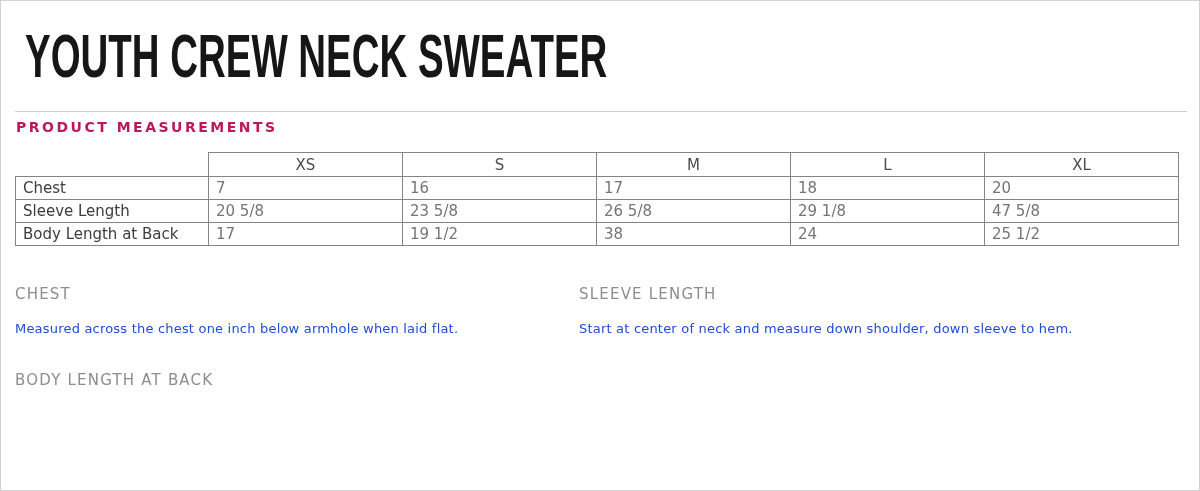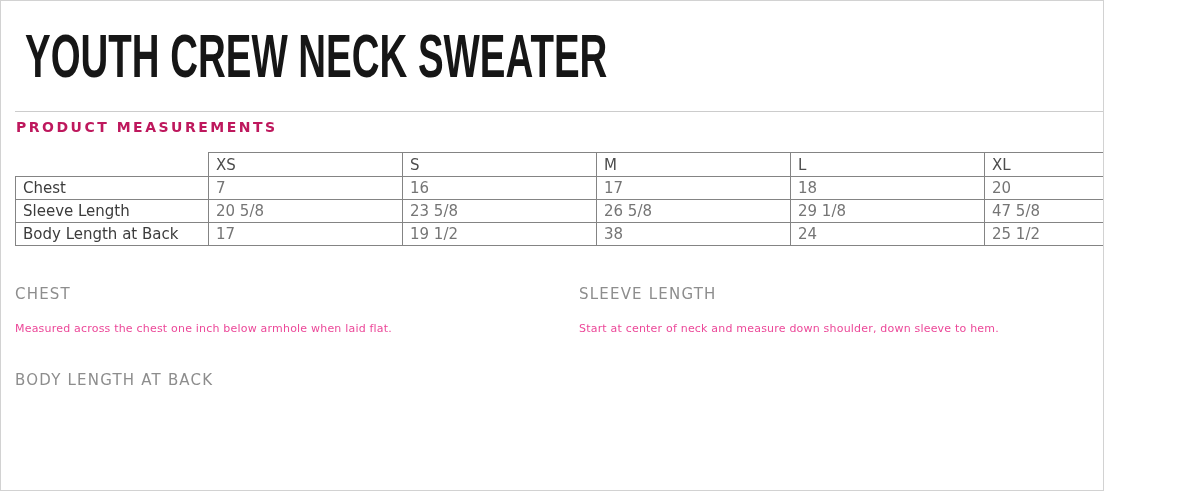--- a/index.html
+++ b/index.html
@@ -1,19 +1,19 @@
 <!DOCTYPE html>
 <html><head>
 <meta charset="utf-8">
 <style>
   * { margin: 0; padding: 0; box-sizing: border-box; }
   html, body { background: #ffffff; }
   .page {
     position: relative;
-    width: 1104px;
+    width: 1200px;
     height: 491px;
     background: #ffffff;
     border: 1px solid #d2d2d2;
     font-family: "DejaVu Sans", sans-serif;
     overflow: hidden;
   }
 
   
   .title {
     position: absolute;
@@ -65,21 +65,21 @@
   table.measurements td {
     border: 1px solid #848484;
     text-align: left;
     font-weight: normal;
     padding: 1px 7px;
     height: 23px;
     vertical-align: middle;
     overflow: hidden;
     white-space: nowrap;
   }
-  table.measurements th { height: 24px; color: #4d4d4d; }
+  table.measurements th { height: 24px; color: #4d4d4d; text-align: center; }
   table.measurements th.corner { border: none; }
   table.measurements td.row-label { color: #3c3c3c; }
   table.measurements td.value { color: #757575; }
   col.label-col { width: 193px; }
   col.size-col  { width: 194px; }
 
   
   .defs {
     position: absolute;
     left: 14px;
@@ -89,22 +89,22 @@
     grid-template-columns: 564px 1fr;
   }
   .def .term {
     font-size: 15px;
     letter-spacing: 1.2px;
     color: #8d8d8d;
     margin-bottom: 11px;
     line-height: 17px;
   }
   .def .desc {
-    font-size: 11px;
-    color: #ec4899;
+    font-size: 13px;
+    color: #1d4ed8;
     letter-spacing: 0.2px;
     line-height: 29px;
   }
   .def-chest  { grid-column: 1; grid-row: 1; padding-right: 40px; }
   .def-sleeve { grid-column: 2; grid-row: 1; max-width: 545px; }
   .def-body   { grid-column: 1 / span 2; grid-row: 2; margin-top: 29px; }
 </style>
 </head>
 <body>
 

